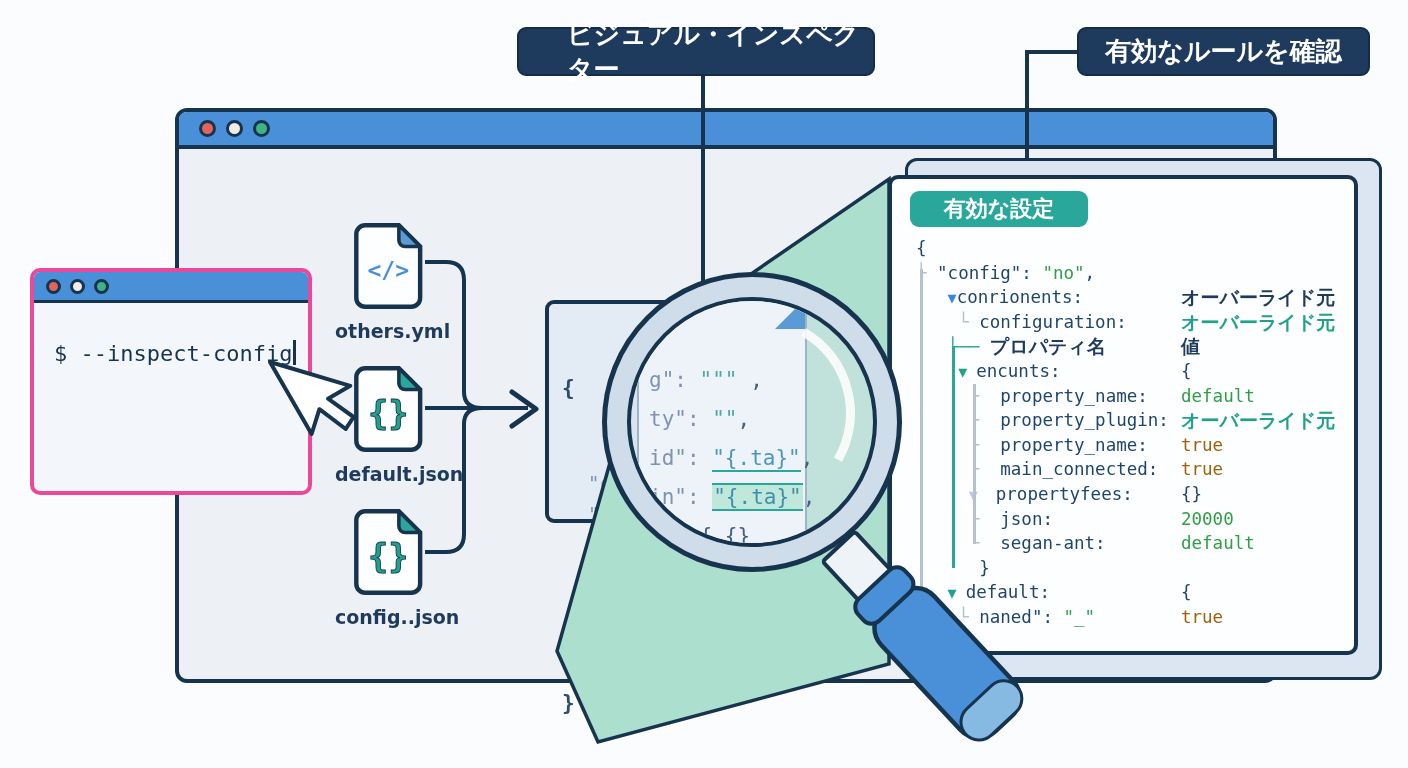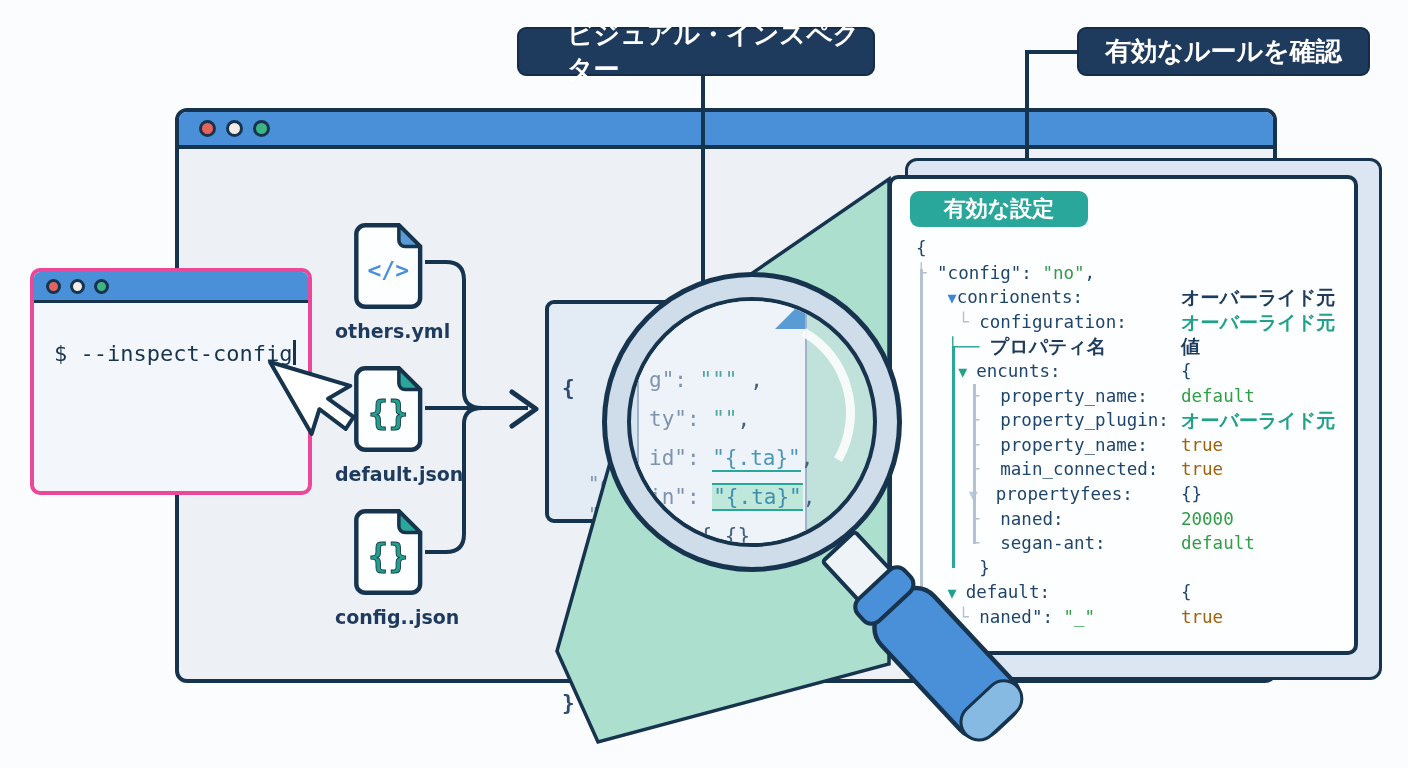--- a/index.html
+++ b/index.html
@@ -181,21 +181,21 @@
         <div class="trow"><span class="c-lg">├ </span><span class="c-k">"config": </span><span class="c-grn">"no"</span><span class="c-k">,</span></div>
         <div class="trow"><span class="c-lg">   </span><span class="c-tb">▼</span><span class="c-k">conrionents:</span><span class="tval c-jpn">オーバーライド元</span></div>
         <div class="trow"><span class="c-lg">    └ </span><span class="c-k">configuration:</span><span class="tval c-jpt">オーバーライド元</span></div>
         <div class="trow"><span class="c-lg">   </span><span class="c-tl">├── </span><span class="c-kj">プロパティ名</span><span class="tval c-jpn">値</span></div>
         <div class="trow"><span class="c-lg">    </span><span class="c-tt">▼ </span><span class="c-k">encunts:</span><span class="tval c-k">{</span></div>
         <div class="trow"><span class="c-lg">     ├  </span><span class="c-k">property_name:</span><span class="tval c-grn">default</span></div>
         <div class="trow"><span class="c-lg">     ├  </span><span class="c-k">property_plugin:</span><span class="tval c-jpt">オーバーライド元</span></div>
         <div class="trow"><span class="c-lg">     ├  </span><span class="c-k">property_name:</span><span class="tval c-blu">true</span></div>
         <div class="trow"><span class="c-lg">     └  </span><span class="c-k">main_connected:</span><span class="tval c-blu">true</span></div>
         <div class="trow"><span class="c-lg">     </span><span class="c-tg">▼  </span><span class="c-k">propertyfees:</span><span class="tval c-k">{}</span></div>
-        <div class="trow"><span class="c-lg">     ├  </span><span class="c-k">naned:</span><span class="tval c-grn">20000</span></div>
+        <div class="trow"><span class="c-lg">     ├  </span><span class="c-k">json:</span><span class="tval c-grn">20000</span></div>
         <div class="trow"><span class="c-lg">     └  </span><span class="c-k">segan-ant:</span><span class="tval c-grn">default</span></div>
         <div class="trow"><span class="c-lg">      </span><span class="c-k">}</span></div>
         <div class="trow"><span class="c-lg">   </span><span class="c-tt">▼ </span><span class="c-k">default:</span><span class="tval c-k">{</span></div>
         <div class="trow"><span class="c-lg">    └ </span><span class="c-k">naned": </span><span class="c-grn">"_"</span><span class="tval c-blu">true</span></div>
       </div>
     <div class="tree-vline gray" style="left:28px; top:90px; height:323px;"></div>
     <div class="tree-vline teal" style="left:60px; top:168px; height:221px;"></div>
     <div class="tree-vline gray" style="left:81px; top:205px; height:160px;"></div>
   </div>
 

